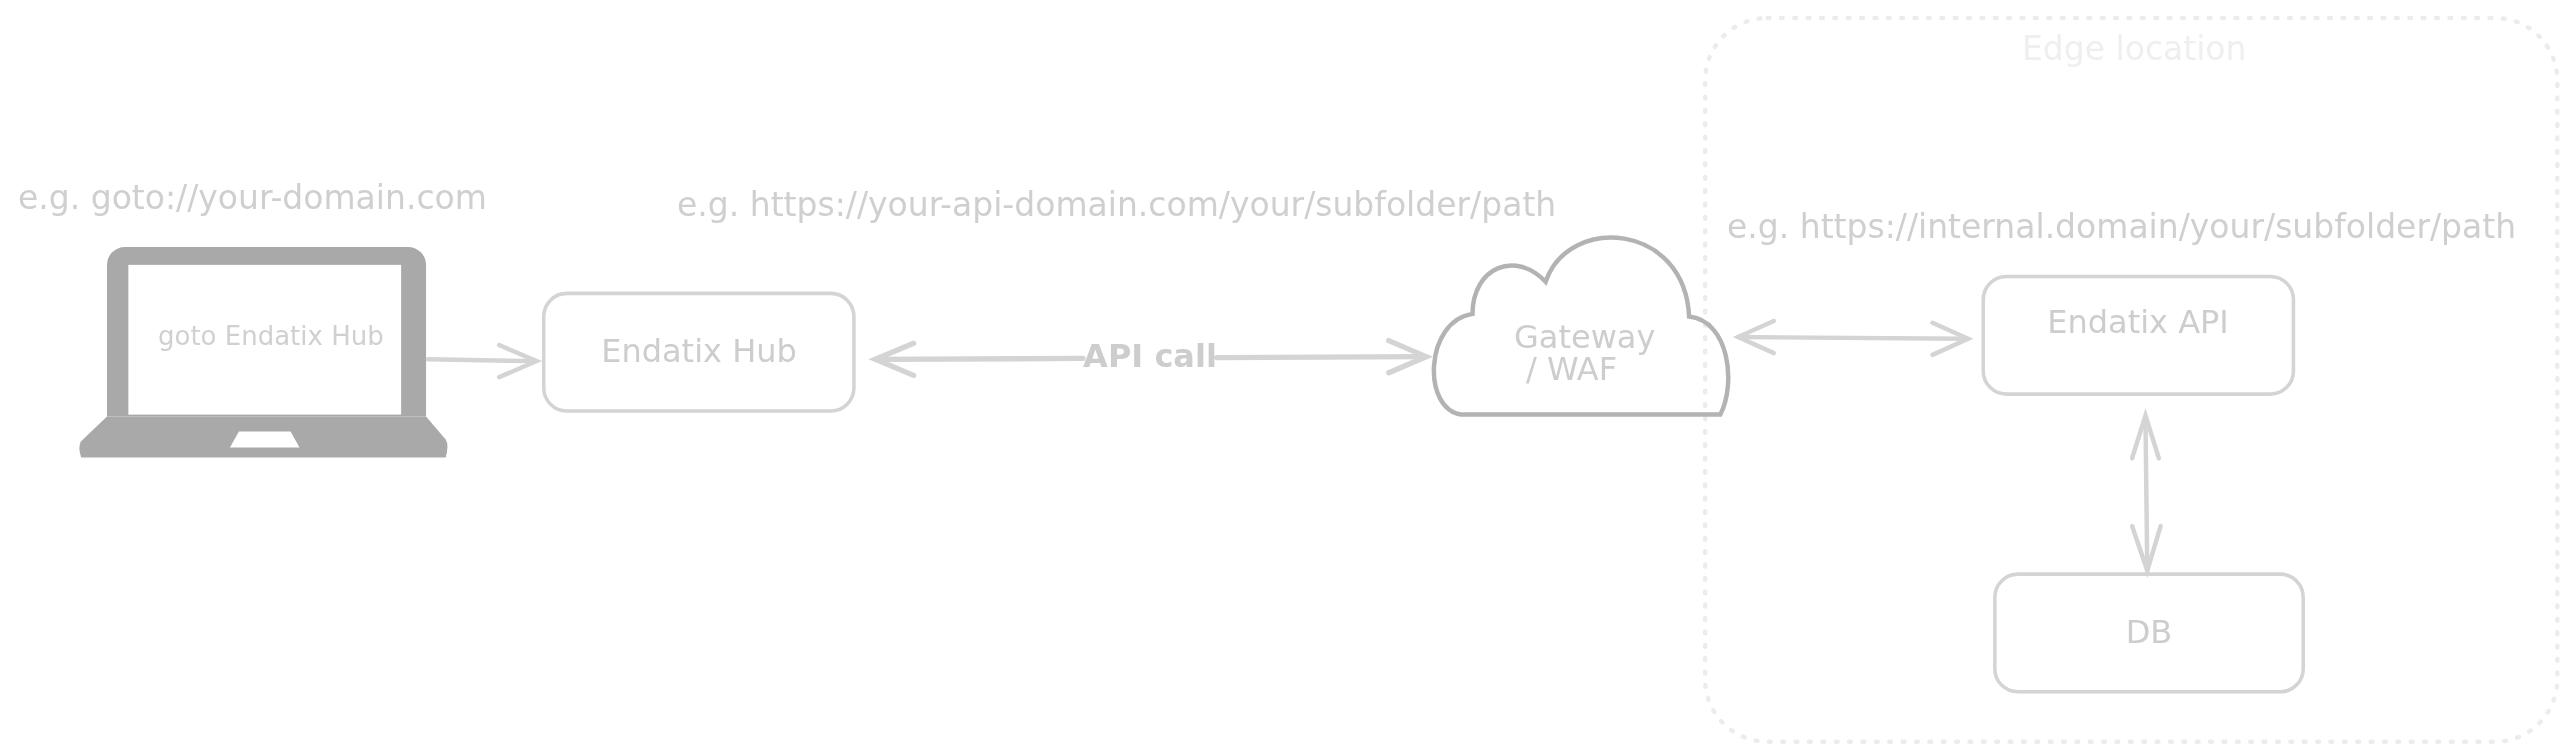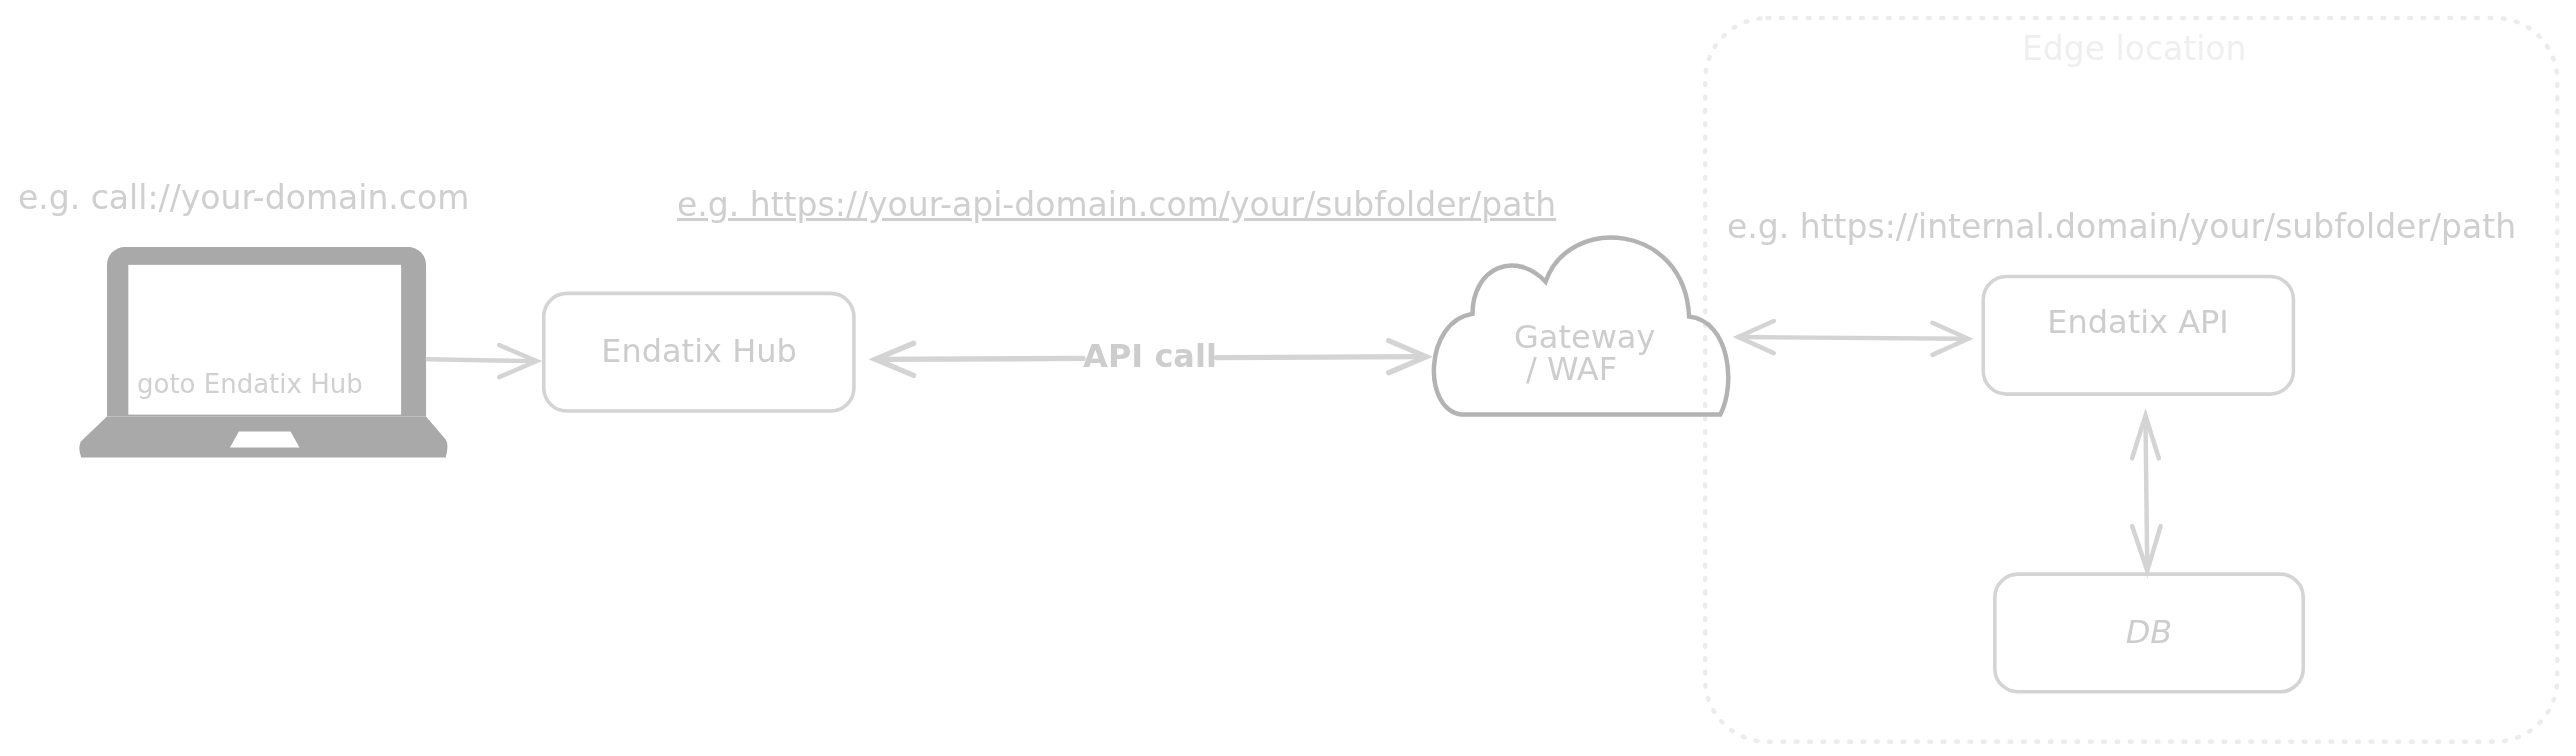--- a/index.html
+++ b/index.html
@@ -52,29 +52,29 @@
 
   <g stroke="#d4d4d4" stroke-width="5" fill="none" stroke-linecap="round">
     <path d="M2407 468 L2409 640"></path>
     <path d="M2392 514 L2407 466 L2422 514"></path>
     <path d="M2392 590 L2409 640 L2424 590"></path>
   </g>
 
   <rect x="2238" y="644" width="346" height="132" rx="26" ry="26" fill="none" stroke="#d4d4d4" stroke-width="4"></rect>
 </svg>
 
-<div class="lbl url" style="left:18px; top:178px;">e.g. call://your-domain.com</div>
-<div class="lbl laptop-text" style="left:137px; top:321px;margin-top:48px;">goto Endatix Hub</div>
+<div class="lbl url" style="left:18px; top:178px;">e.g. goto://your-domain.com</div>
+<div class="lbl laptop-text" style="left:158px; top:321px;">goto Endatix Hub</div>
 
 <div class="lbl node-text" style="left:544px; top:332px; width:310px;text-align:center;">Endatix Hub</div>
 
-<div class="lbl url" style="left:677px; top:185px;text-decoration:underline;">e.g. https://your-api-domain.com/your/subfolder/path</div>
+<div class="lbl url" style="left:677px; top:185px;">e.g. https://your-api-domain.com/your/subfolder/path</div>
 <div class="lbl node-text" style="left:1083px; top:337px; width:134px;font-weight:bold;">API call</div>
 
 <div class="lbl node-text" style="left:1514px; top:318px; text-align:center;">Gateway</div>
 <div class="lbl node-text" style="left:1514px; top:350px; text-align:left;margin-left:12px;">/ WAF</div>
 
 <div class="lbl edge-title" style="left:2022px; top:28.5px;">Edge location</div>
 <div class="lbl url" style="left:1727px; top:207px;">e.g. https://internal.domain/your/subfolder/path</div>
 
 <div class="lbl node-text" style="left:1983px; top:303px; width:310px;">Endatix API</div>
-<div class="lbl node-text" style="left:1995px; top:613px; width:308px;font-style:italic;">DB</div>
+<div class="lbl node-text" style="left:1995px; top:613px; width:308px;">DB</div>
 
 
 </body></html>

